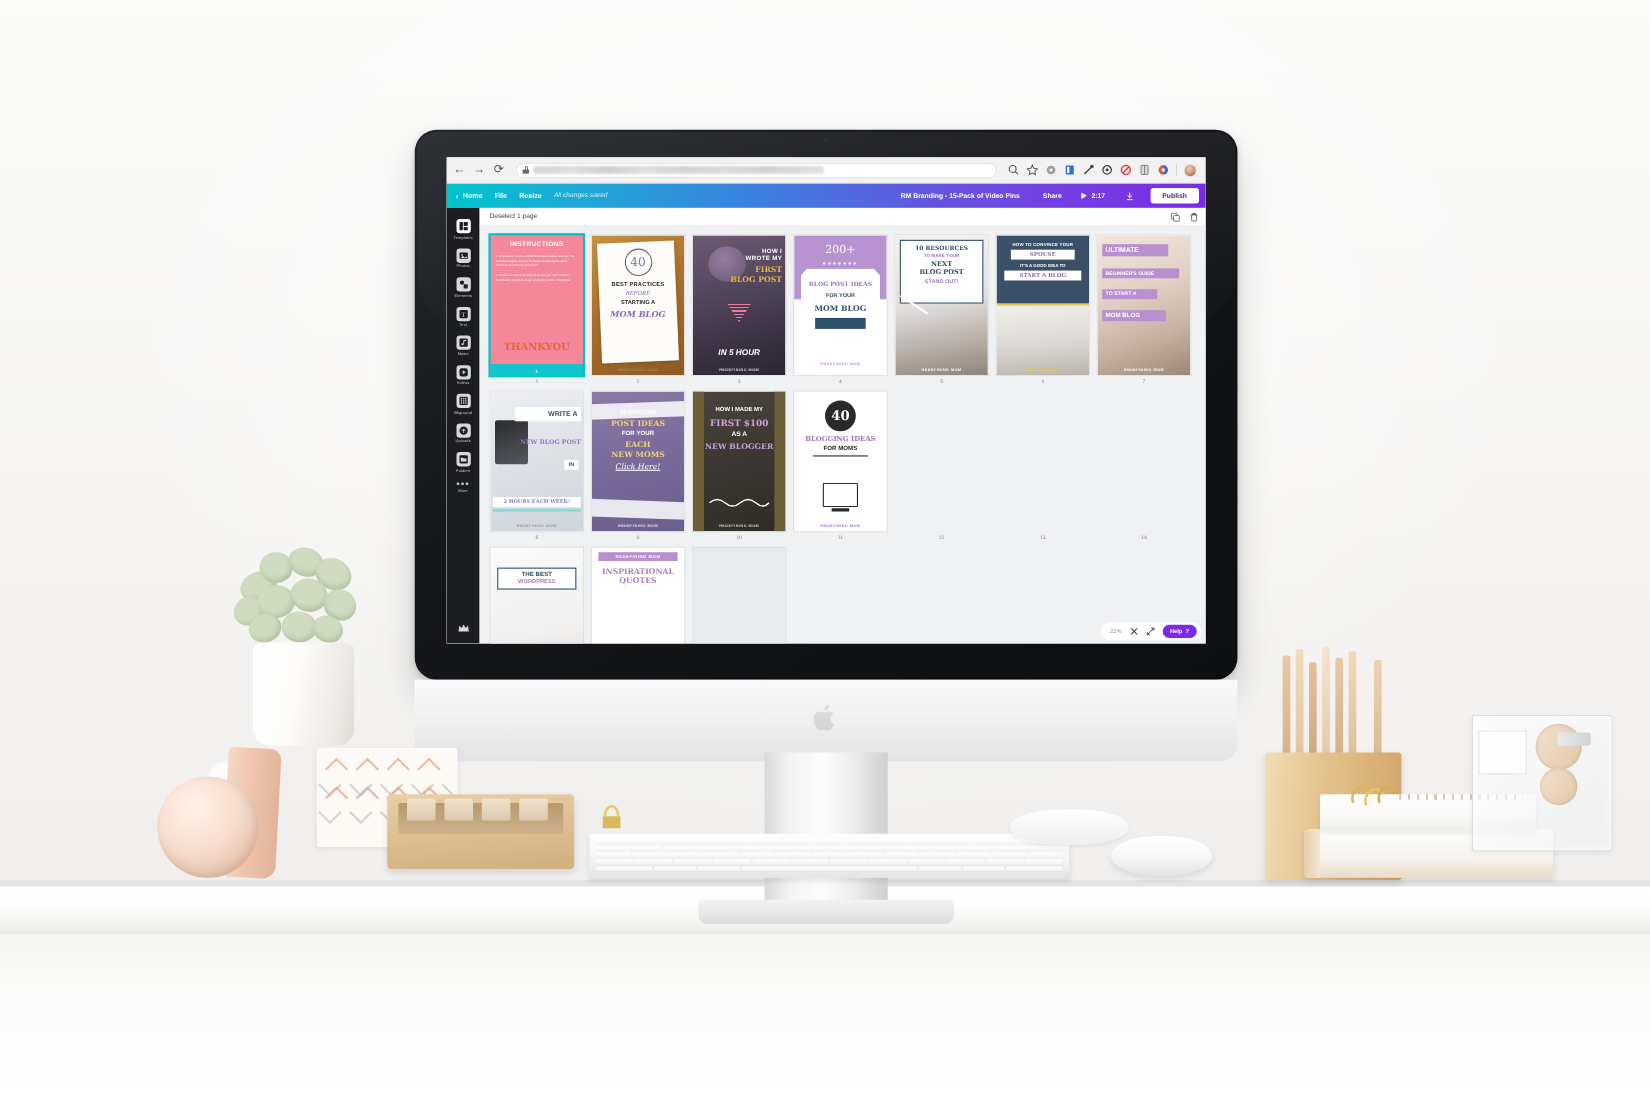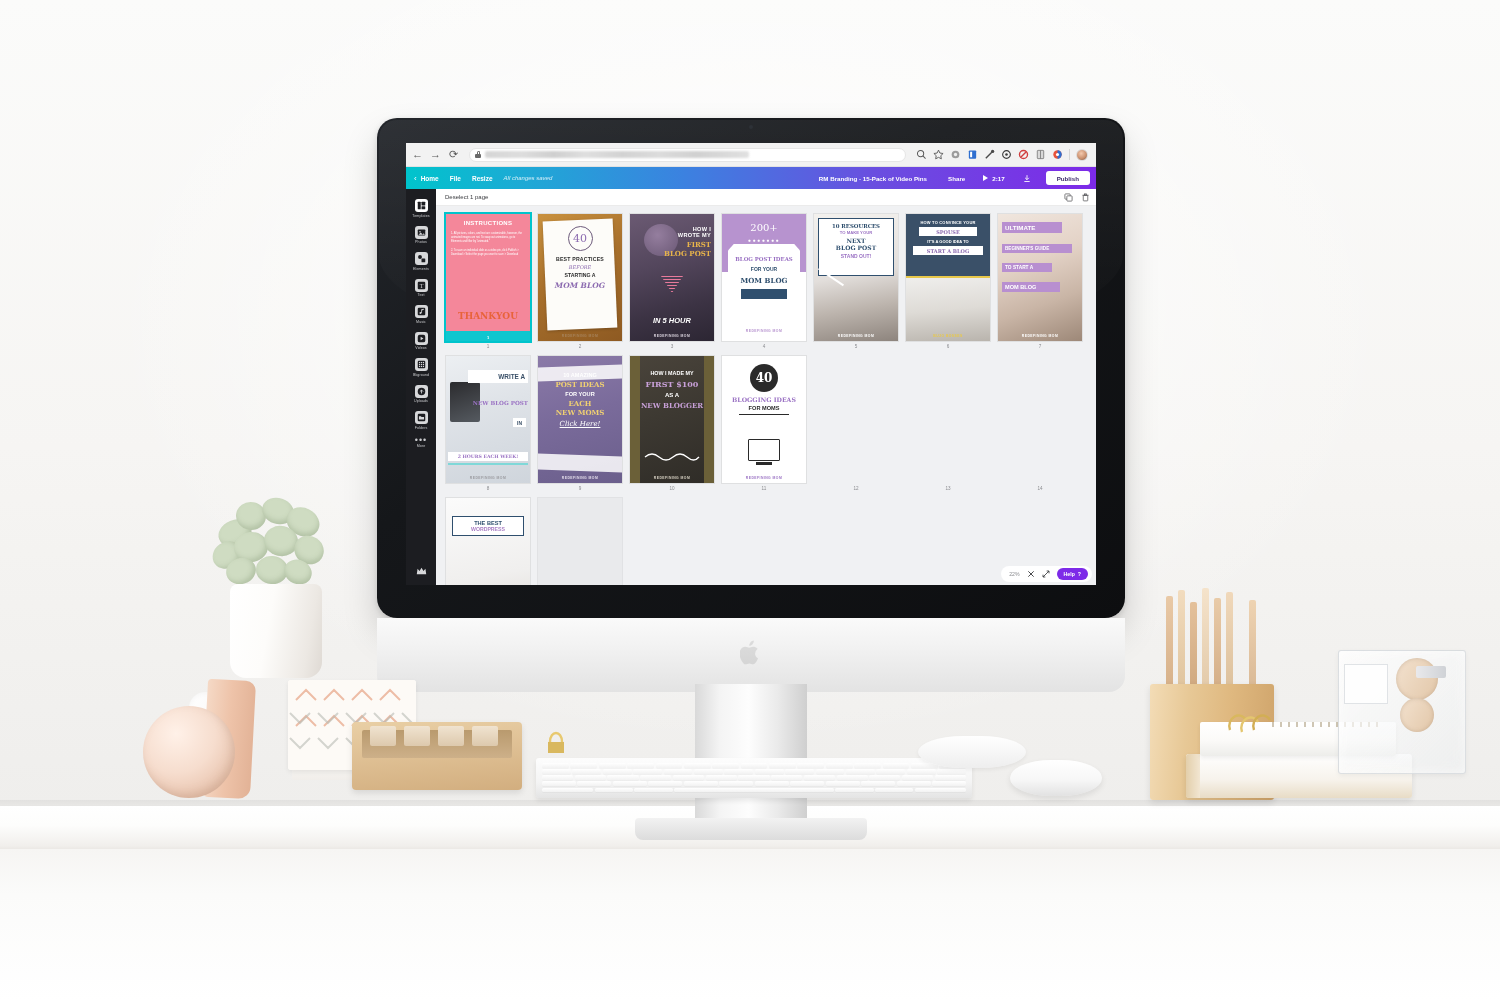--- a/index.html
+++ b/index.html
@@ -744,20 +744,29 @@
               <div class="page-cell">
                 <div class="thumb" style="background:#fff;">
                   <div class="photo-bg" style="background:linear-gradient(170deg,#fbfbfb 0%,#f0efee 60%,#ded9d4 100%);"></div>
                   <div style="position:absolute;left:6px;right:6px;top:18px;border:1.4px solid #2f4f6e;padding:3px 0;text-align:center;background:#fff;">
                     <div style="font-size:5.6px;font-weight:bold;color:#2f4f6e;">THE BEST</div>
                     <div style="font-size:5.2px;font-weight:bold;color:#a97fc4;">WORDPRESS</div>
                   </div>
                 </div>
               </div>
               <div class="page-cell">
+                <div class="thumb" style="background:#fff;">
+                  <div style="position:absolute;left:6px;right:6px;top:4px;background:#b98fd0;text-align:center;padding:2px 0;font-size:3.8px;font-weight:bold;color:#fff;letter-spacing:.5px;">REDEFINING MOM</div>
+                  <div style="position:absolute;left:2px;right:2px;top:18px;text-align:center;font-size:7px;font-weight:bold;color:#a97fc4;font-family:'DejaVu Serif',serif;line-height:1.15;">
+                    <div>INSPIRATIONAL</div>
+                    <div>QUOTES</div>
+                  </div>
+                </div>
+              </div>
+              <div class="page-cell">
                 <div class="thumb empty"></div>
               </div>
             </div>
 
             <div class="canva-bottom">
               <span class="zoom-val">22%</span>
               <svg class="bb-ico" viewBox="0 0 12 12">
                   <line x1="2" y1="2" x2="10" y2="10" stroke="#3b3c40" stroke-width="1.4"></line>
                   <line x1="10" y1="2" x2="2" y2="10" stroke="#3b3c40" stroke-width="1.4"></line>
                 </svg>

